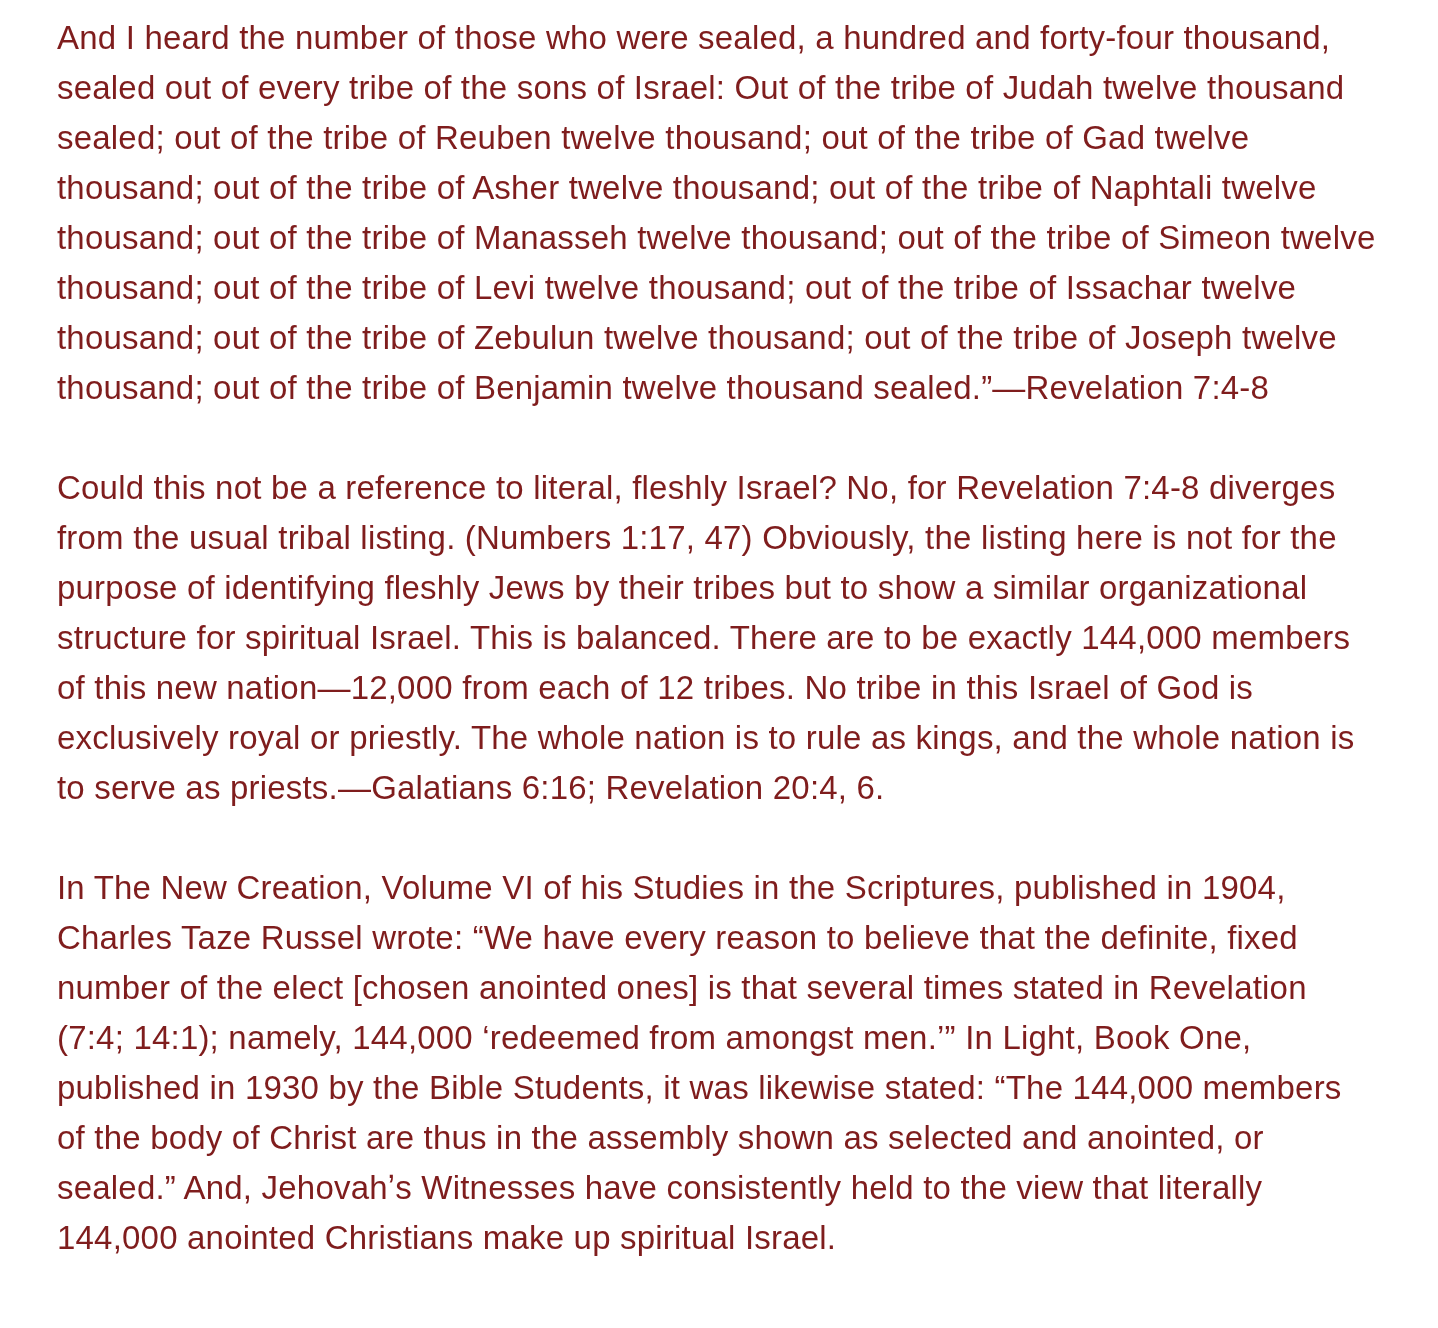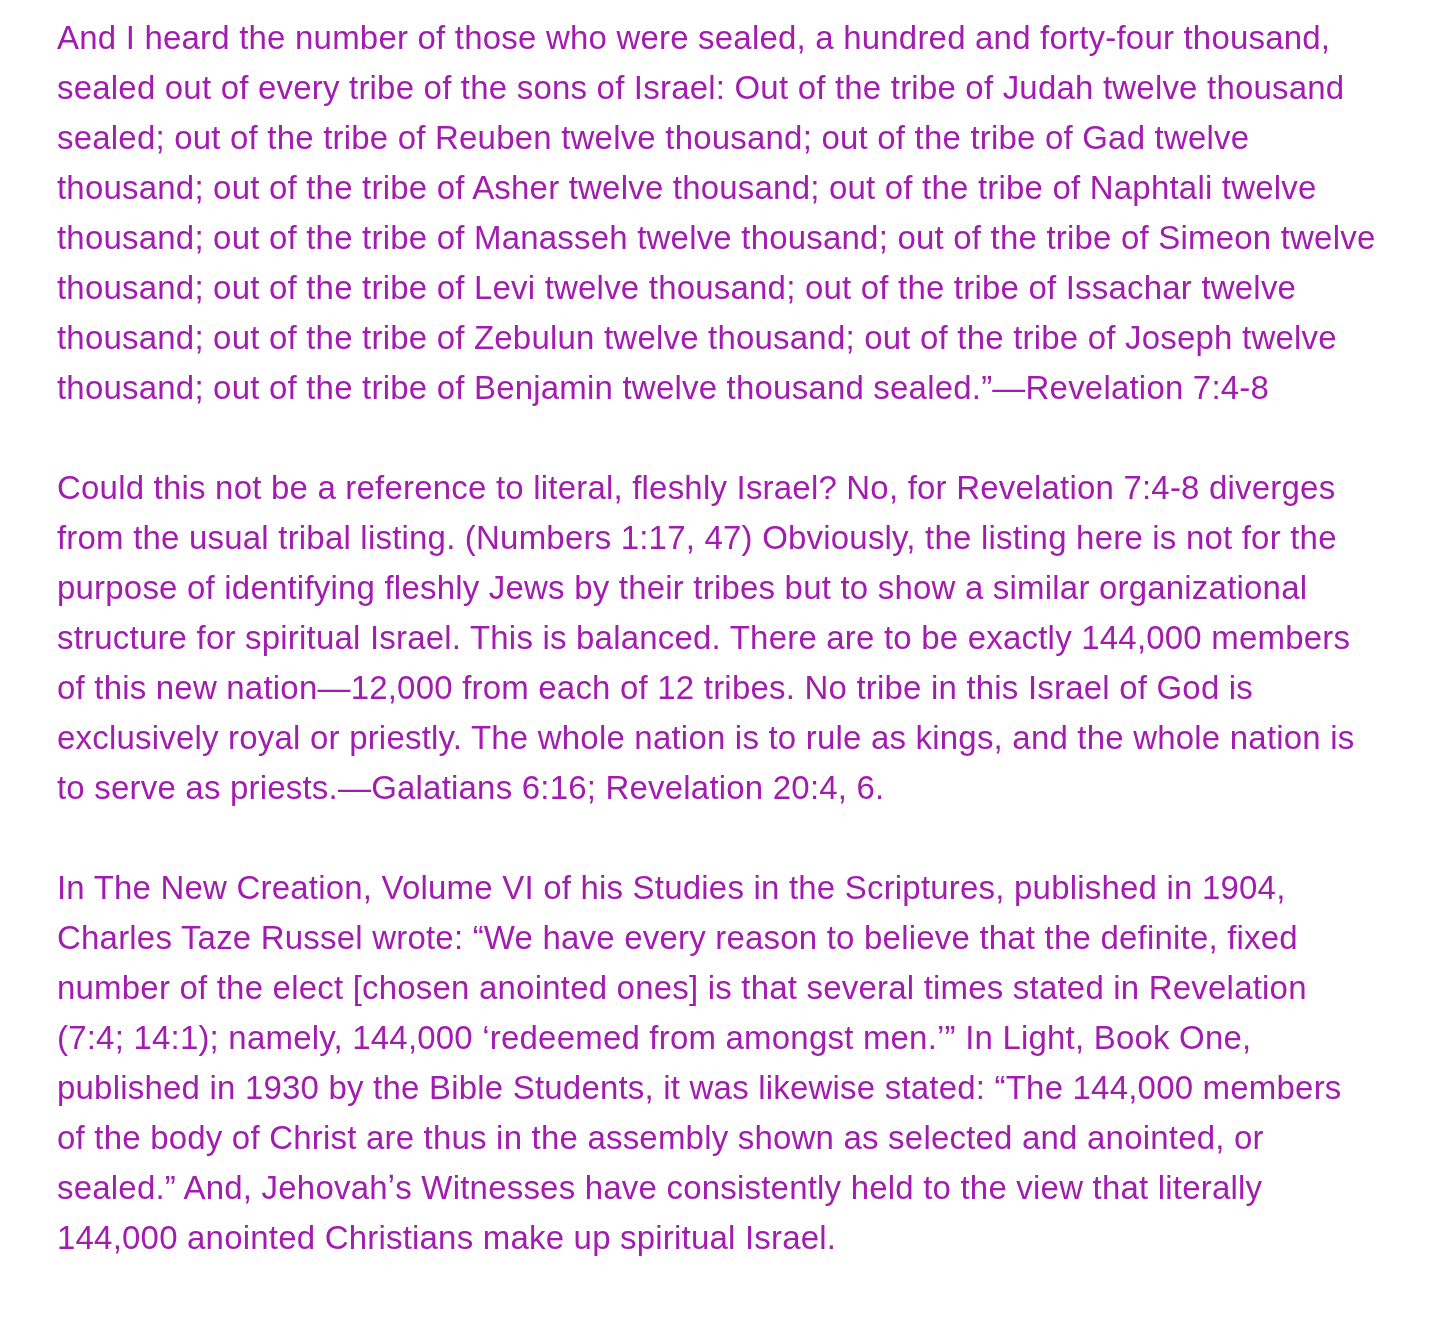--- a/index.html
+++ b/index.html
@@ -18,21 +18,21 @@
     width: 1438px;
     height: 1328px;
     padding: 13px 60px 0 57px;
     background: #ffffff;
   }
   .page p {
     margin: 0 0 50px 0;
     font-size: 33px;
     line-height: 50px;
     font-weight: 400;
-    color: #a21caf;
+    color: #7f1d1d;
     letter-spacing: 0.2px;
     text-align: left;
   }
   .page p:last-child {
     margin-bottom: 0;
   }
 </style>
 </head>
 <body>
 

